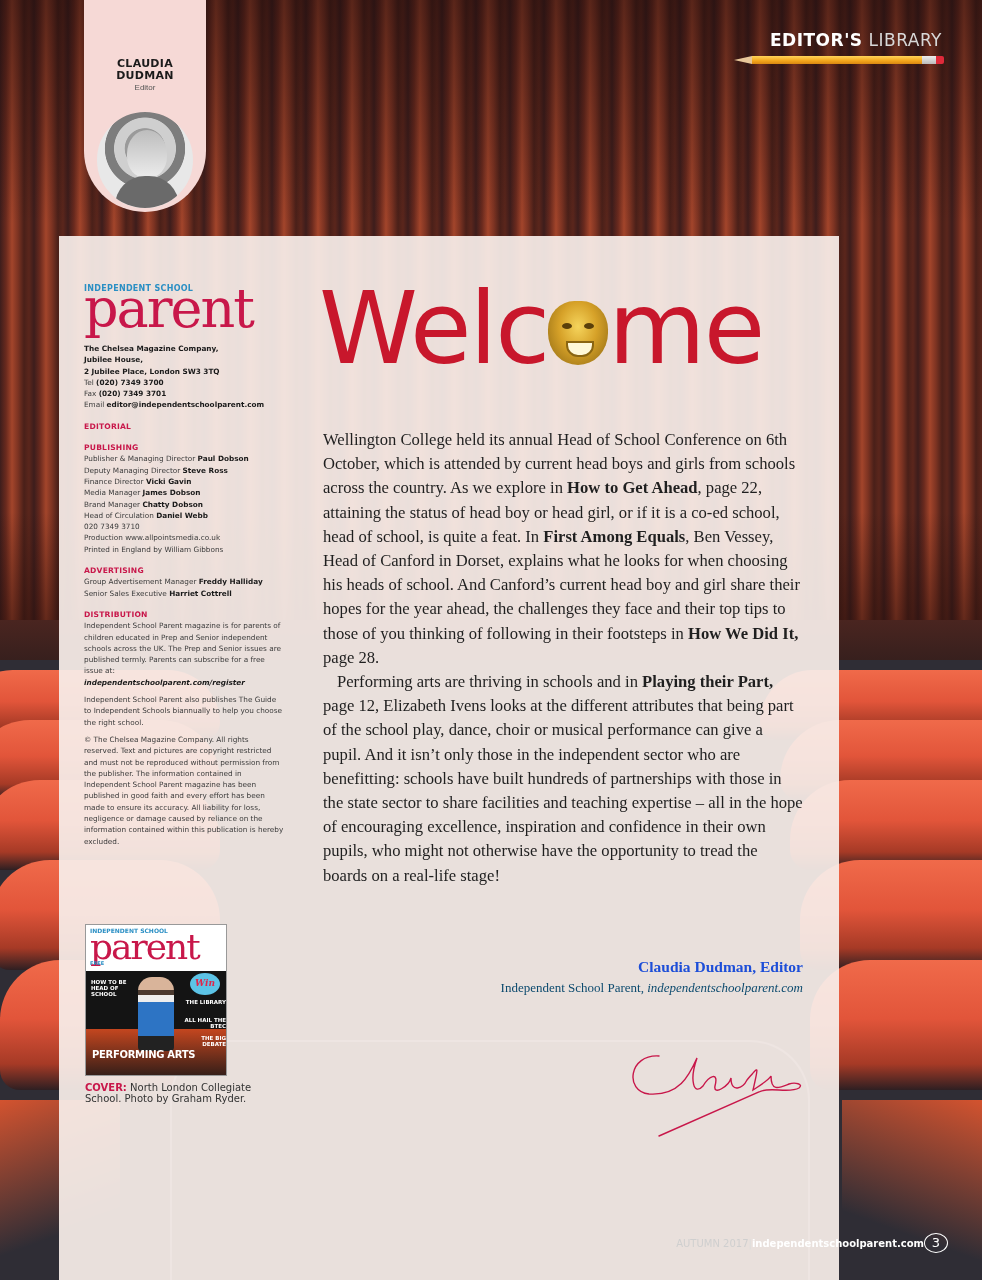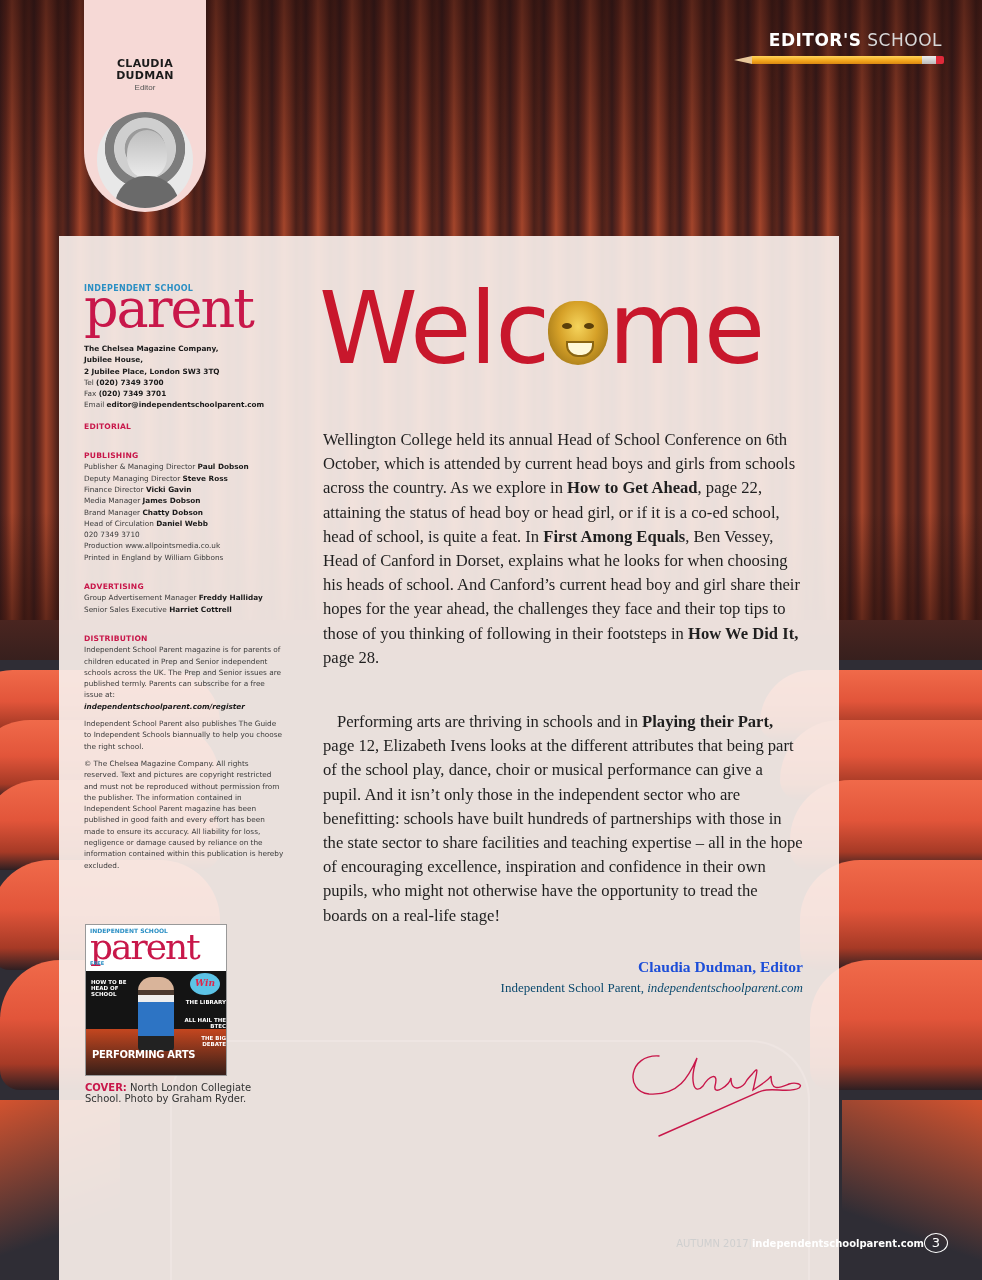--- a/index.html
+++ b/index.html
@@ -117,21 +117,21 @@
   .logo-top {
     font-weight: bold; color: #2a8fc4; font-size: 8px; letter-spacing: .3px; line-height: 9px;
   }
   .logo-word {
     font-family: "DejaVu Serif", serif; color: #c8174a;
     font-size: 54px; line-height: 40px; letter-spacing: -2px;
     margin-top: -4px; margin-bottom: 14px;
   }
   .address b, .sb-line b { font-weight: bold; color: #1a1a1a; }
   .sb-heading {
-    color: #c8174a; font-weight: bold; font-size: 7.6px; margin-top: 18px; letter-spacing: .2px;
+    color: #c8174a; font-weight: bold; font-size: 7.6px; margin-top: 10px; letter-spacing: .2px;
   }
   .sb-para { margin-top: 6px; }
 
   .cover {
     position: absolute; left: 26px; top: 688px; width: 142px; height: 152px;
     background: #141414; border: 1px solid #999; overflow: hidden;
   }
   .cover-head { background: #fff; height: 46px; padding: 2px 4px; position: relative; }
   .cover-top { color: #2a8fc4; font-weight: bold; font-size: 6px; font-family: "DejaVu Sans", sans-serif; }
   .cover-logo { font-family: "DejaVu Serif", serif; color: #c8174a; font-size: 36px; line-height: 26px; letter-spacing: -2px; }
@@ -167,21 +167,21 @@
   .welcome .mask::before { content: ""; position: absolute; left: 14px; top: 22px; width: 10px; height: 6px; background: #5a3f0a; border-radius: 50%; box-shadow: 22px 0 0 #5a3f0a; }
   .welcome .mask::after { content: ""; position: absolute; left: 18px; top: 40px; width: 24px; height: 12px; background: #fff8d8; border-radius: 0 0 12px 12px; border: 2px solid #8a6512; }
   .wl-a { font-weight: normal; color: #c8172c; }
 
   .article {
     position: absolute; left: 264px; top: 192px; width: 482px;
     font-family: "Liberation Serif", "DejaVu Serif", serif;
     font-size: 16.6px; line-height: 24.2px; color: #1f1f1f;
   }
   .article p b { font-weight: bold; }
-  .article p.indent { text-indent: 14px; margin-top: 40px; }
+  .article p.indent { text-indent: 14px; }
   .sign-name {
     position: absolute; right: 36px; top: 722px;
     font-family: "Liberation Serif", serif; font-weight: bold; font-size: 15.5px; color: #1d4ed8;
     text-align: right;
   }
   .sign-pub {
     position: absolute; right: 36px; top: 744px;
     font-family: "Liberation Serif", serif; font-size: 13px; color: #0c4a6e; text-align: right;
   }
   .sign-pub i { font-style: italic; }
@@ -223,21 +223,21 @@
 
 <div class="editor-tab">
   <div class="editor-name">CLAUDIA
 DUDMAN</div>
   <div class="editor-role">Editor</div>
   <div class="editor-photo"></div>
 </div>
 
 <div class="section-label">
   <b>EDITOR'S</b>
-  <span class="light">SCHOOL</span>
+  <span class="light">LIBRARY</span>
 </div>
 <div class="pencil">
   <div class="tip"></div>
     <div class="body"></div>
     <div class="ferrule"></div>
     <div class="eraser"></div>
 </div>
 
 <div class="panel">
 

